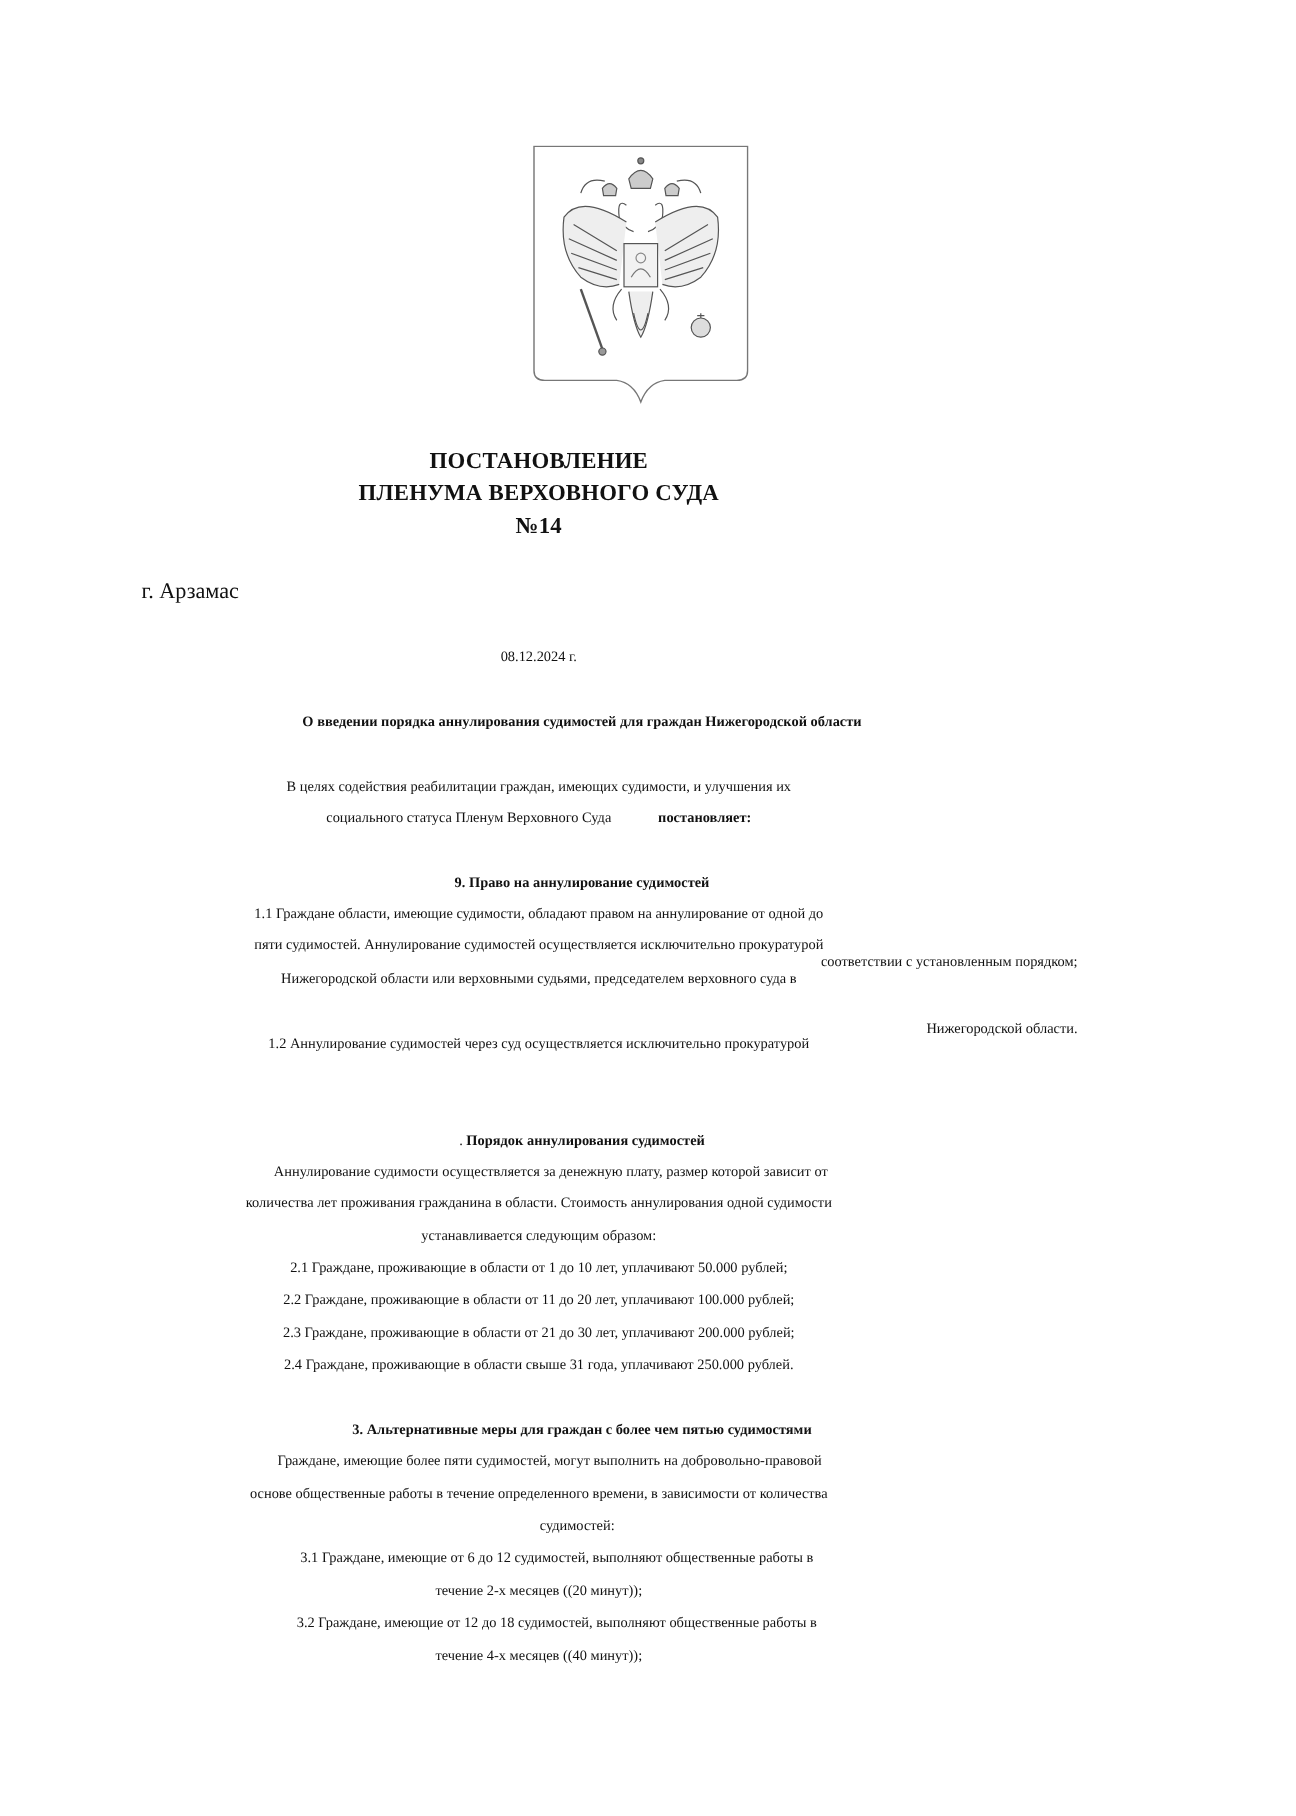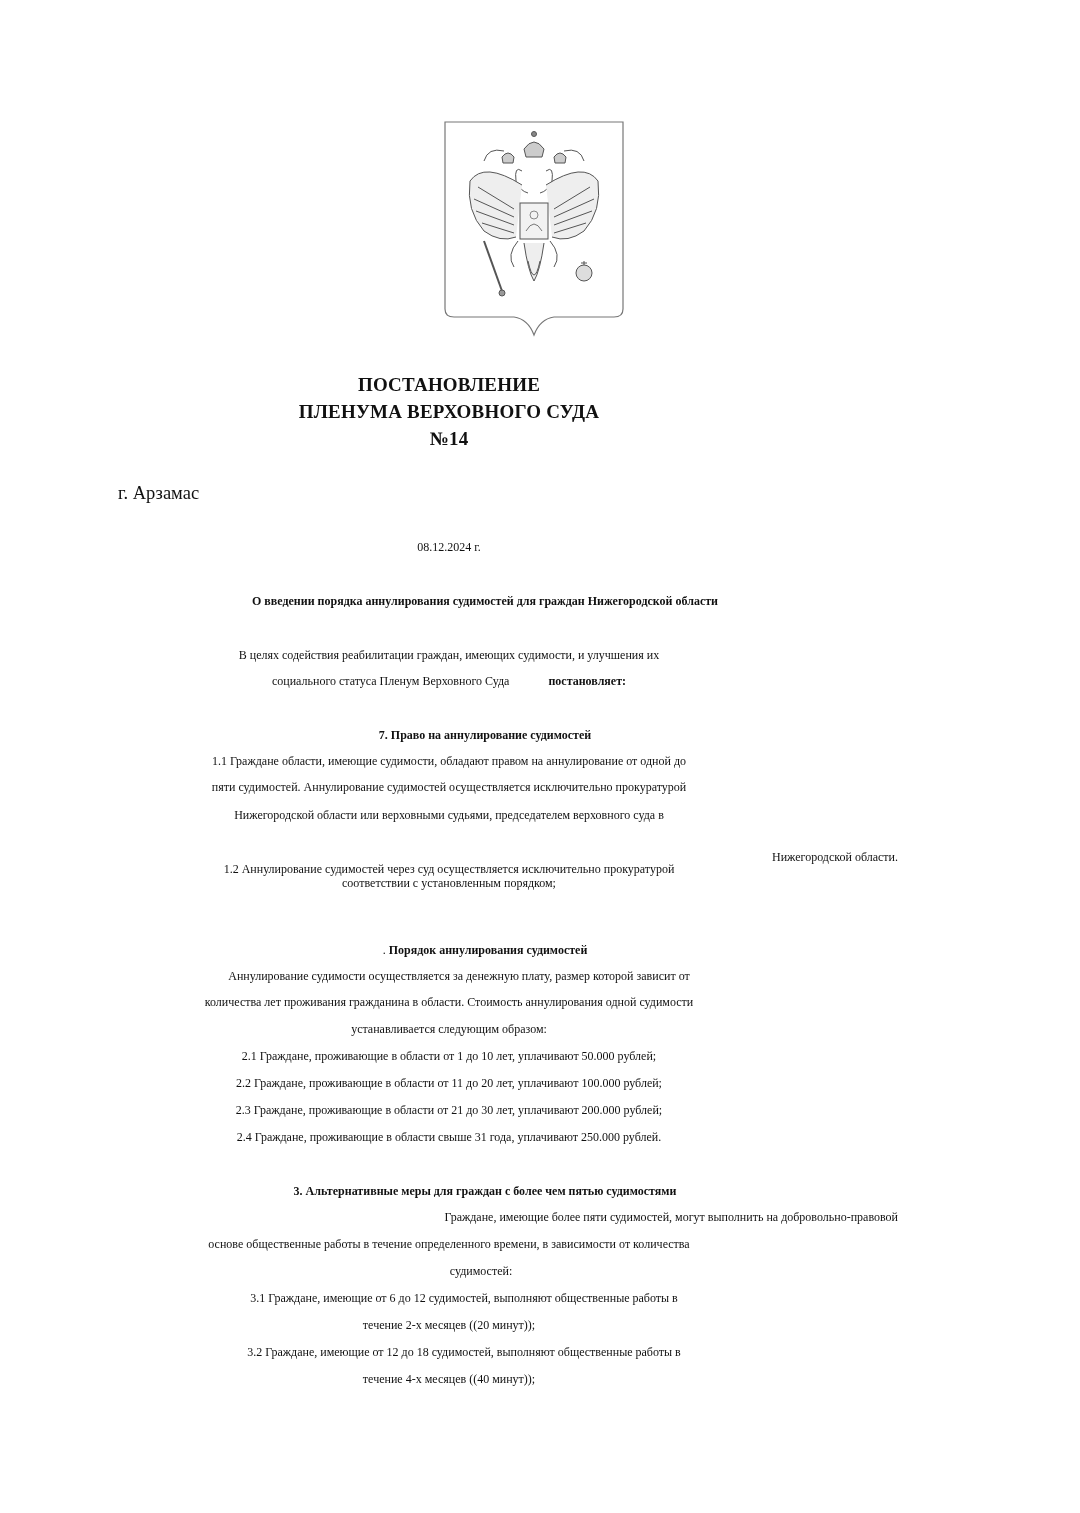--- a/index.html
+++ b/index.html
@@ -71,44 +71,44 @@
 <div class="abs center body" style="top:534px;">08.12.2024 г.</div>
 
 <div class="abs center body bold" style="top:588px;">О введении порядка аннулирования судимостей для граждан Нижегородской области</div>
 
 <div class="abs center body" style="top:642px; box-sizing:border-box;">В целях содействия реабилитации граждан, имеющих судимости, и улучшения их</div>
 <div class="abs center body" style="top:668px;">
   <span>социального статуса Пленум Верховного Суда </span><span class="bold">постановляет:</span>
 </div>
 
 <div>
-  <div class="abs center body bold" style="top:722px;">7. Право на аннулирование судимостей</div>
+  <div class="abs center body bold" style="top:722px;">9. Право на аннулирование судимостей</div>
   <div class="abs center body" style="top:748px;">1.1 Граждане области, имеющие судимости, обладают правом на аннулирование от одной до</div>
   <div class="abs center body" style="top:774px;">пяти судимостей. Аннулирование судимостей осуществляется исключительно прокуратурой</div>
   <div class="abs center body" style="top:802px;">Нижегородской области или верховными судьями, председателем верховного суда в</div>
-  <div class="abs center body" style="top:870px;">соответствии с установленным порядком;</div>
+  <div class="abs center body" style="top:788px;text-align:right;">соответствии с установленным порядком;</div>
   <div class="abs center body" style="top:856px;">1.2 Аннулирование судимостей через суд осуществляется исключительно прокуратурой</div>
   <div class="abs center body" style="top:844px;text-align:right;">Нижегородской области.</div>
 </div>
 
 <div>
   <div class="abs center body bold" style="top:937px;">
     <span style="font-weight:normal;">. </span><span>Порядок аннулирования судимостей</span>
   </div>
   <div class="abs center body" style="top:963px; padding-left:20px; box-sizing:border-box;">Аннулирование судимости осуществляется за денежную плату, размер которой зависит от</div>
   <div class="abs center body" style="top:989px;">количества лет проживания гражданина в области. Стоимость аннулирования одной судимости</div>
   <div class="abs center body" style="top:1016px;">устанавливается следующим образом:</div>
   <div class="abs center body" style="top:1043px;">2.1 Граждане, проживающие в области от 1 до 10 лет, уплачивают 50.000 рублей;</div>
   <div class="abs center body" style="top:1070px;">2.2 Граждане, проживающие в области от 11 до 20 лет, уплачивают 100.000 рублей;</div>
   <div class="abs center body" style="top:1097px;">2.3 Граждане, проживающие в области от 21 до 30 лет, уплачивают 200.000 рублей;</div>
   <div class="abs center body" style="top:1124px;">2.4 Граждане, проживающие в области свыше 31 года, уплачивают 250.000 рублей.</div>
 </div>
 
 <div>
   <div class="abs center body bold" style="top:1178px;">3. Альтернативные меры для граждан с более чем пятью судимостями</div>
-  <div class="abs center body" style="top:1204px; padding-left:18px; box-sizing:border-box;text-align:right;">Граждане, имеющие более пяти судимостей, могут выполнить на добровольно-правовой</div>
+  <div class="abs center body" style="top:1204px; padding-left:18px; box-sizing:border-box;">Граждане, имеющие более пяти судимостей, могут выполнить на добровольно-правовой</div>
   <div class="abs center body" style="top:1231px;">основе общественные работы в течение определенного времени, в зависимости от количества</div>
   <div class="abs center body" style="top:1258px;padding-left:32px;">судимостей:</div>
   <div class="abs center body" style="top:1285px; padding-left:30px; box-sizing:border-box;">3.1 Граждане, имеющие от 6 до 12 судимостей, выполняют общественные работы в</div>
   <div class="abs center body" style="top:1312px;">течение 2-х месяцев ((20 минут));</div>
   <div class="abs center body" style="top:1339px; padding-left:30px; box-sizing:border-box;">3.2 Граждане, имеющие от 12 до 18 судимостей, выполняют общественные работы в</div>
   <div class="abs center body" style="top:1366px;">течение 4-х месяцев ((40 минут));</div>
 </div>
 
 </body></html>

